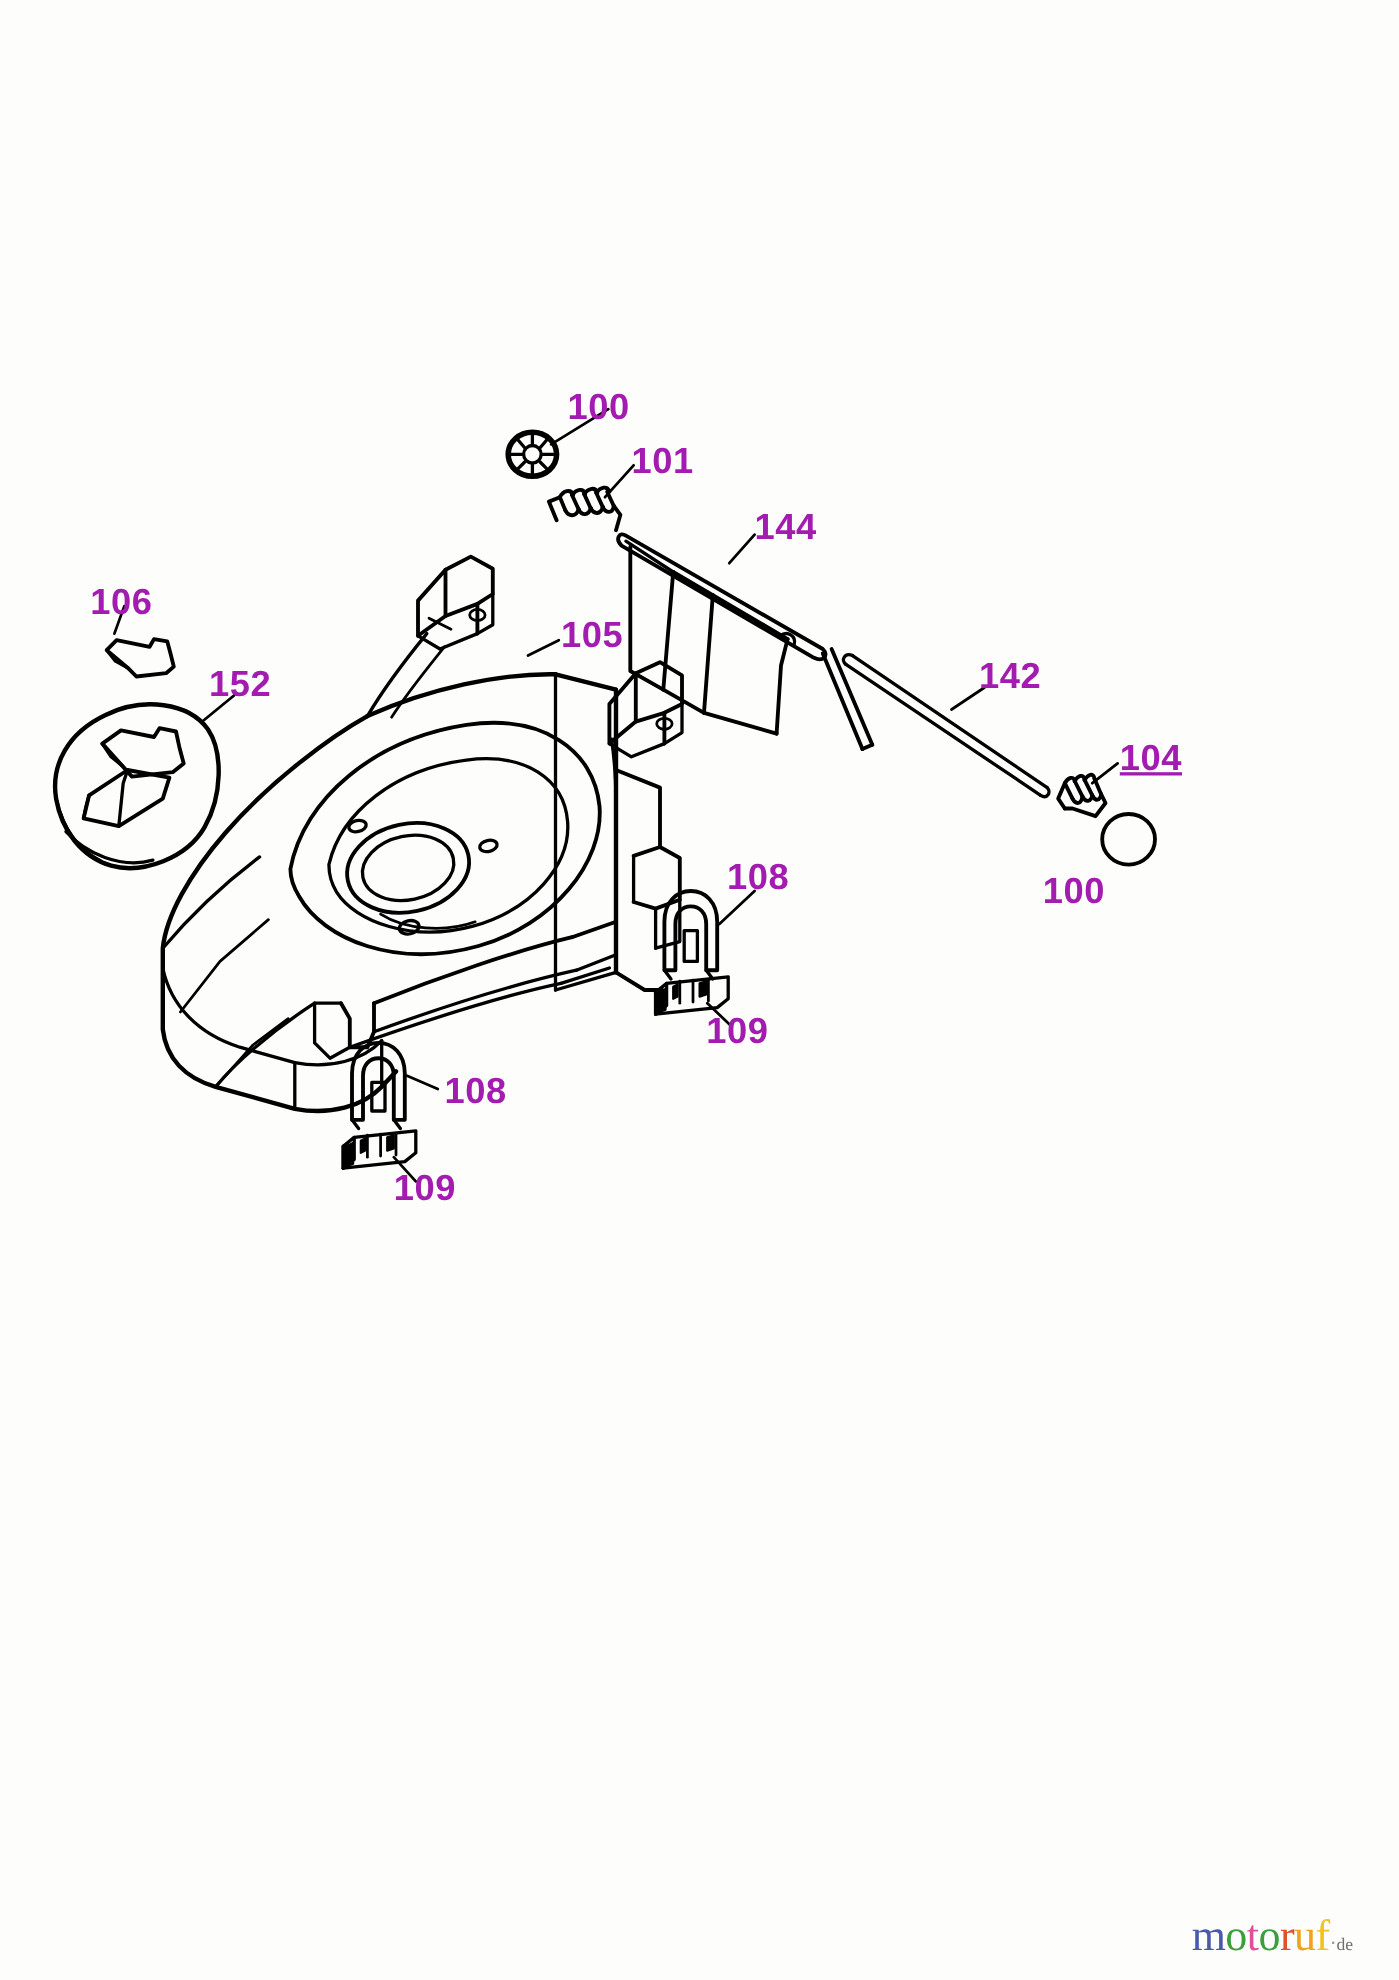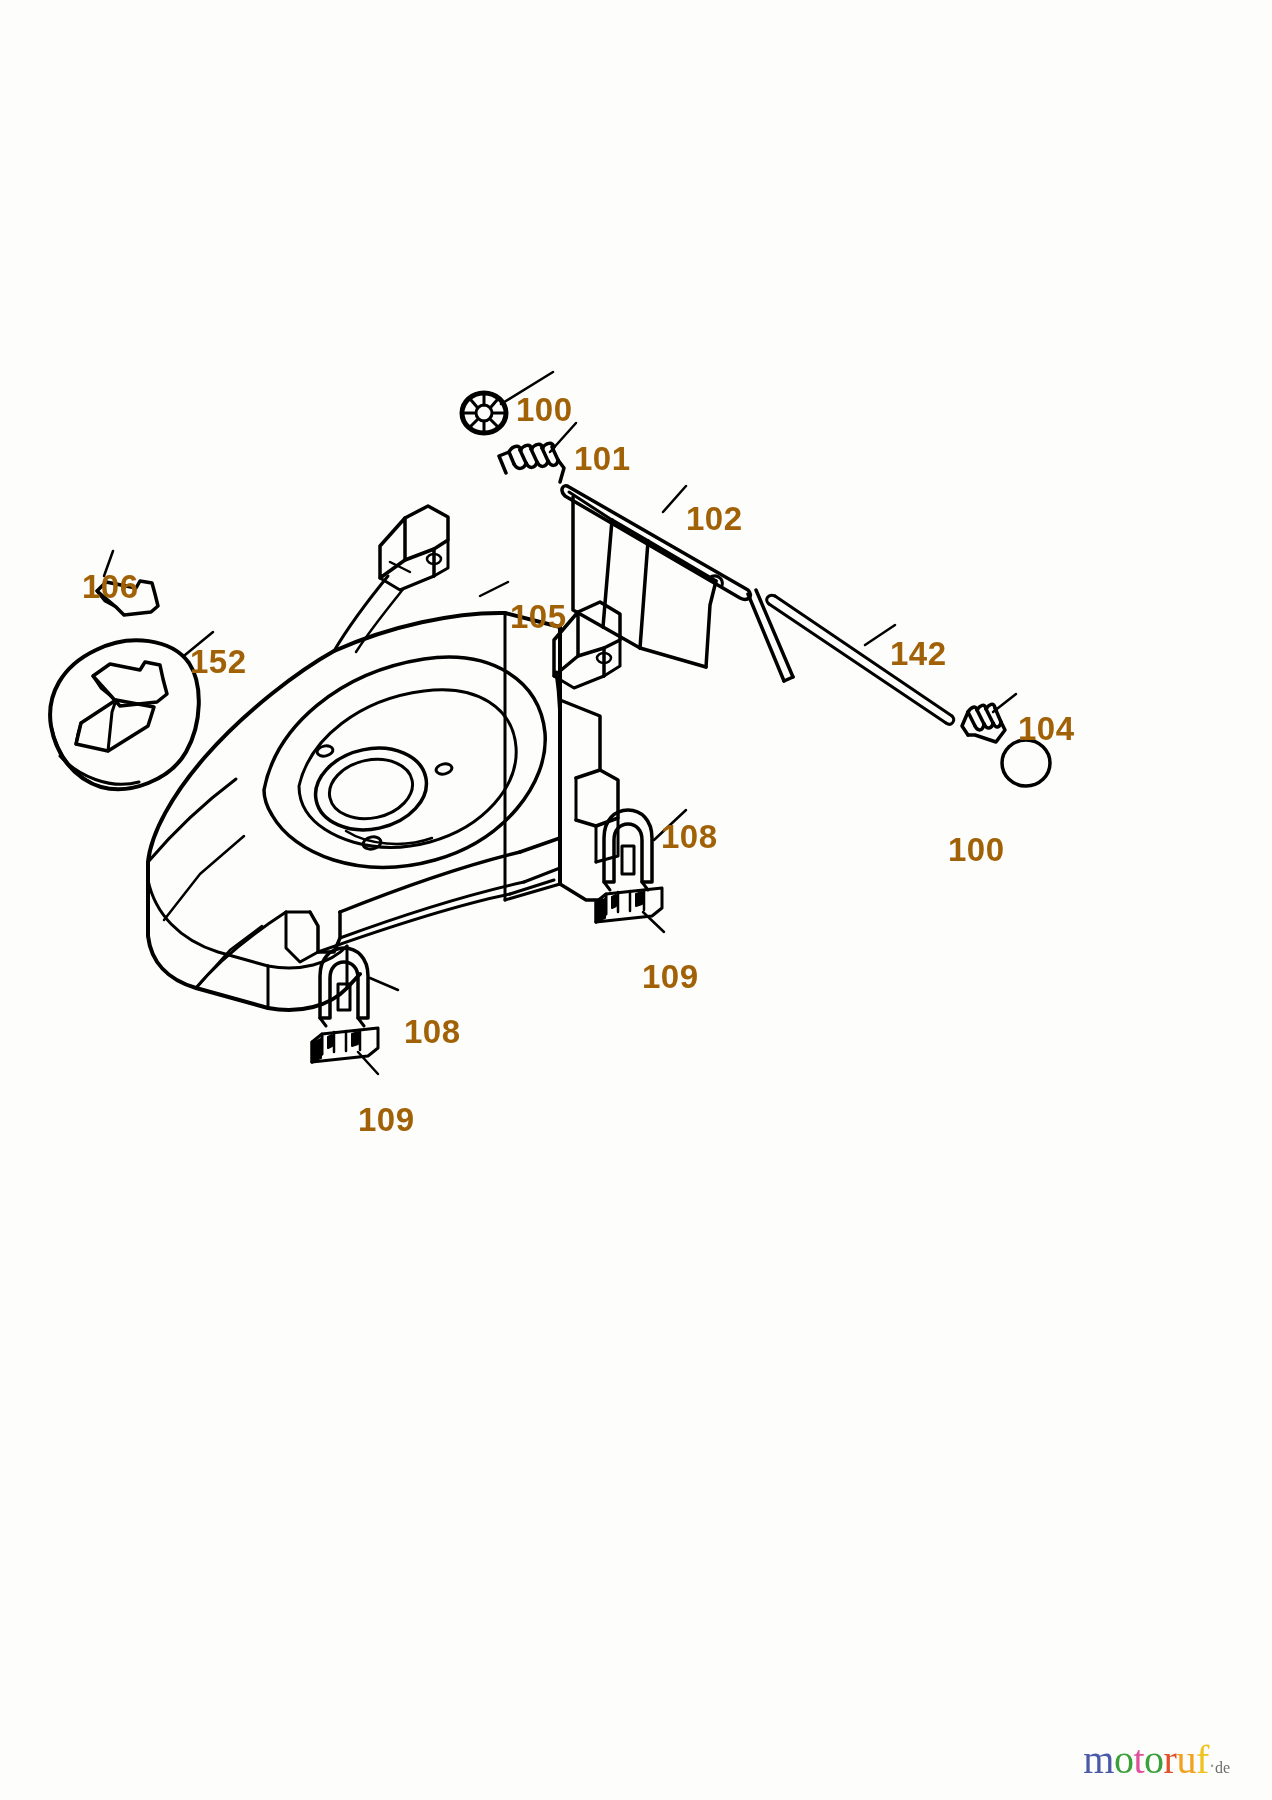--- a/index.html
+++ b/index.html
@@ -10,25 +10,24 @@
     position:relative;
     overflow:hidden;
   }
   #sheet{position:absolute;inset:0;}
   #drawing{position:absolute;left:0;top:0;width:1272px;height:1800px;}
   .callout{
     position:absolute;
     font-family:"Liberation Sans", sans-serif;
     font-weight:bold;
     font-size:33px;
-    color:#a16207;
+    color:#a21caf;
     letter-spacing:0.5px;
     white-space:nowrap;
     line-height:1;
-    margin-top:40px;
   }
   #diagram-code{
     position:absolute;
     right:62px;
     top:1648px;
     font-family:"Liberation Sans", sans-serif;
     font-size:37px;
     color:#111;
     letter-spacing:0px;
     white-space:nowrap;
@@ -290,26 +289,26 @@
         <path d="M352 1034 L358 1032 L358 1044 L352 1046 Z" stroke-width="2" fill="#000"></path>
         <path d="M313 1043 L321 1039 L321 1058 L313 1061 Z" stroke-width="2" fill="#000"></path>
       </g>
       <line x1="358" y1="1052" x2="378" y2="1074" stroke-width="2.5"></line>
 
     </g>
   </svg>
 
   <div class="callout" style="left:516px;top:353px;">100</div>
   <div class="callout" style="left:574px;top:402px;">101</div>
-  <div class="callout" style="left:686px;top:462px;">102</div>
+  <div class="callout" style="left:686px;top:462px;">144</div>
   <div class="callout" style="left:510px;top:560px;text-align:right;">105</div>
   <div class="callout" style="left:82px;top:530px;">106</div>
   <div class="callout" style="left:190px;top:605px;">152</div>
   <div class="callout" style="left:890px;top:597px;">142</div>
-  <div class="callout" style="left:1018px;top:672px;">104</div>
+  <div class="callout" style="left:1018px;top:672px;text-decoration:underline;">104</div>
   <div class="callout" style="left:948px;top:793px;">100</div>
   <div class="callout" style="left:661px;top:780px;">108</div>
   <div class="callout" style="left:642px;top:920px;">109</div>
   <div class="callout" style="left:404px;top:975px;">108</div>
   <div class="callout" style="left:358px;top:1063px;">109</div>
 
 
   <div id="logo">
     <span style="color:#4a5aa8">m</span><span style="color:#3aa03a">o</span><span style="color:#e0509a">t</span><span style="color:#3aa03a">o</span><span style="color:#e0512a">r</span><span style="color:#f0a21e">u</span><span style="color:#f0c21e">f</span><span class="dot">·</span><span class="de">de</span>
   </div>

